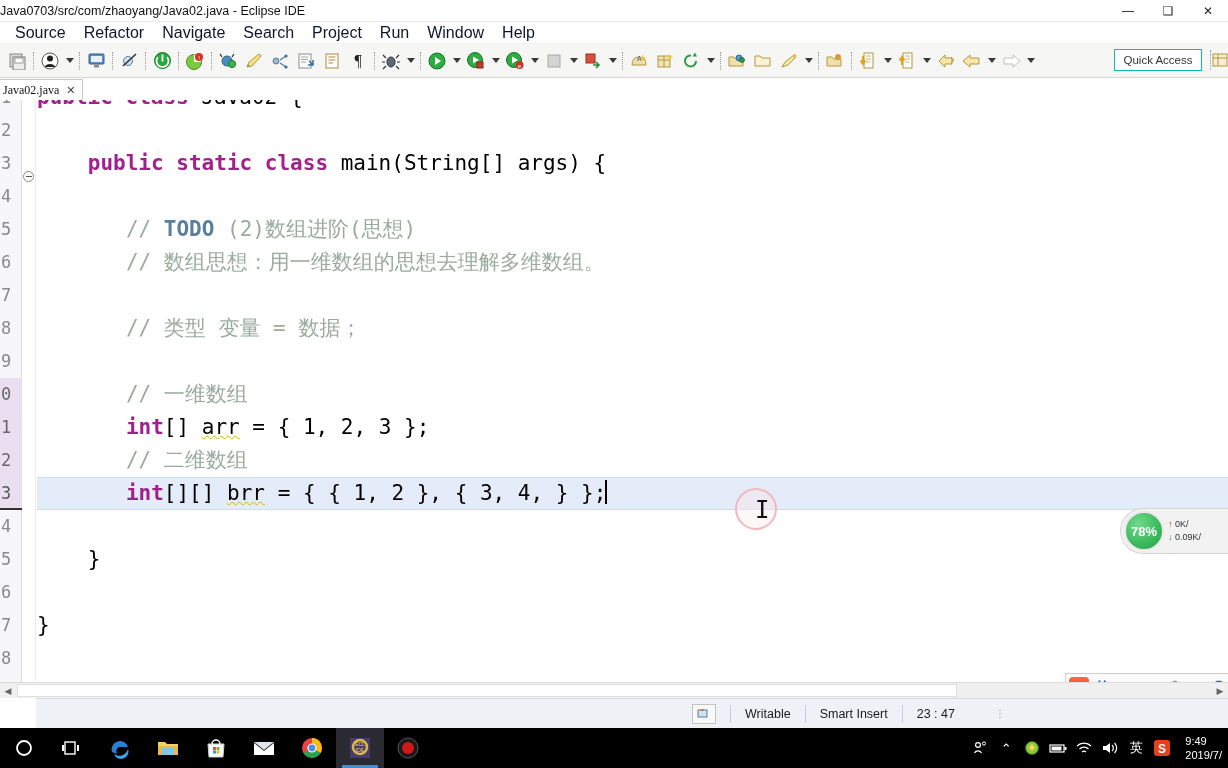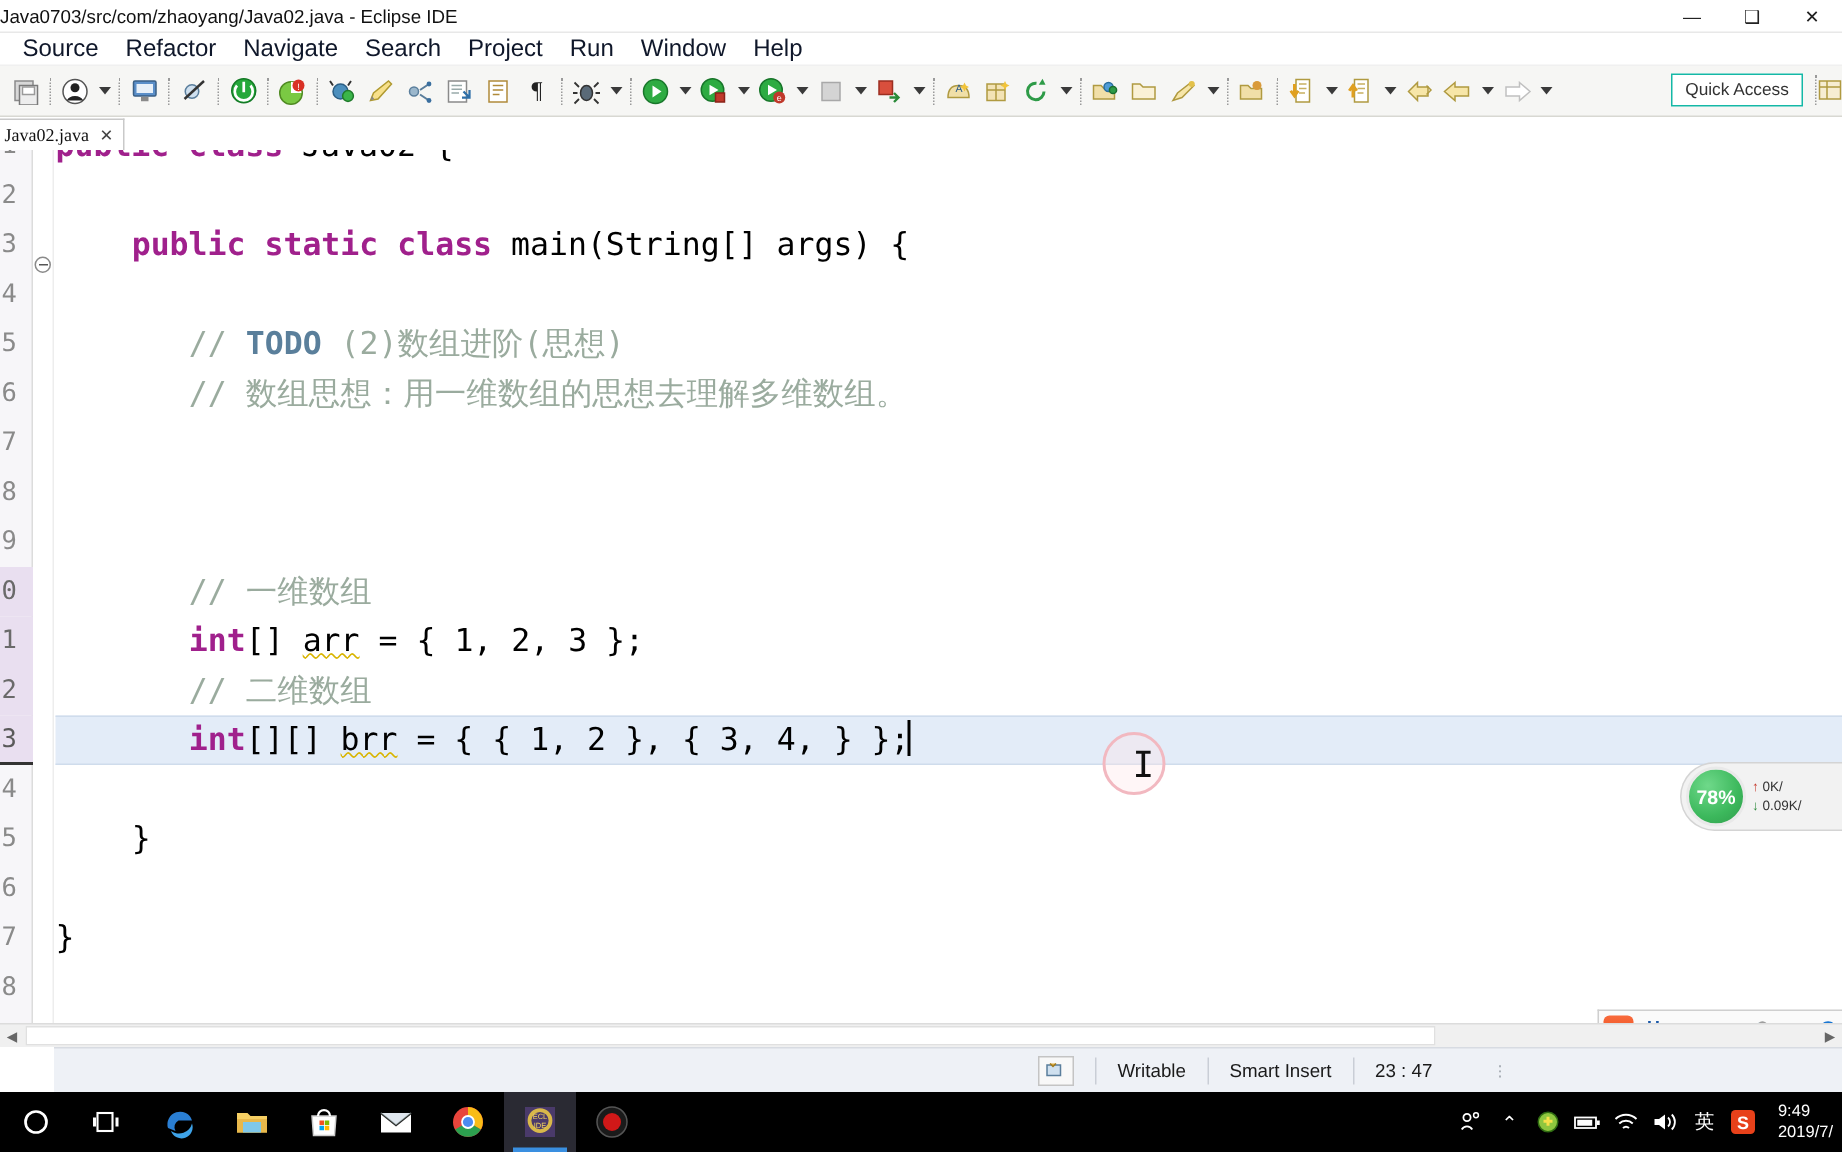--- a/index.html
+++ b/index.html
@@ -513,20 +513,21 @@
     <div class="foldmark" style="top:71px;"></div>
   </div>
   <div class="codearea" id="codearea">
       <div class="cl" style="top: -19px; left: 0px;"><span class="kw">public </span><span class="kw">class </span><span class="plain">Java02 {</span></div>
       <div class="cl" style="top: 14px; left: 0px;"></div>
       <div class="cl" style="top: 47px; left: 50.8px;"><span class="kw">public </span><span class="kw">static </span><span class="kw">class </span><span class="plain">main(String[] args) {</span></div>
       <div class="cl" style="top: 80px; left: 0px;"></div>
       <div class="cl" style="top: 113px; left: 88.9px;"><span class="cmt">// </span><span class="todo">TODO</span><span class="cmt"> (2)数组进阶(思想)</span></div>
       <div class="cl" style="top: 146px; left: 88.9px;"><span class="cmt">// 数组思想：用一维数组的思想去理解多维数组。</span></div>
       <div class="cl" style="top: 179px; left: 0px;"></div>
+      <div class="cl" style="top: 212px; left: 88.9px;"><span class="cmt">// 类型 变量 = 数据；</span></div>
       <div class="cl" style="top: 245px; left: 0px;"></div>
       <div class="cl" style="top: 278px; left: 88.9px;"><span class="cmt">// 一维数组</span></div>
       <div class="cl" style="top: 311px; left: 88.9px;"><span class="kw">int</span><span class="plain">[] </span><span class="warnu">arr</span><span class="plain"> = { 1, 2, 3 };</span></div>
       <div class="cl" style="top: 344px; left: 88.9px;"><span class="cmt">// 二维数组</span></div>
       <div class="rowhl" style="top: 377px;"></div>
       <div class="cl" style="top: 377px; left: 88.9px;"><span class="kw">int</span><span class="plain">[][] </span><span class="warnu">brr</span><span class="plain"> = { { 1, 2 }, { 3, 4, } };</span><span class="caret"></span></div>
       <div class="cl" style="top: 410px; left: 0px;"></div>
       <div class="cl" style="top: 443px; left: 50.8px;"><span class="plain">}</span></div>
       <div class="cl" style="top: 476px; left: 0px;"></div>
       <div class="cl" style="top: 509px; left: 0px;"><span class="plain">}</span></div>

